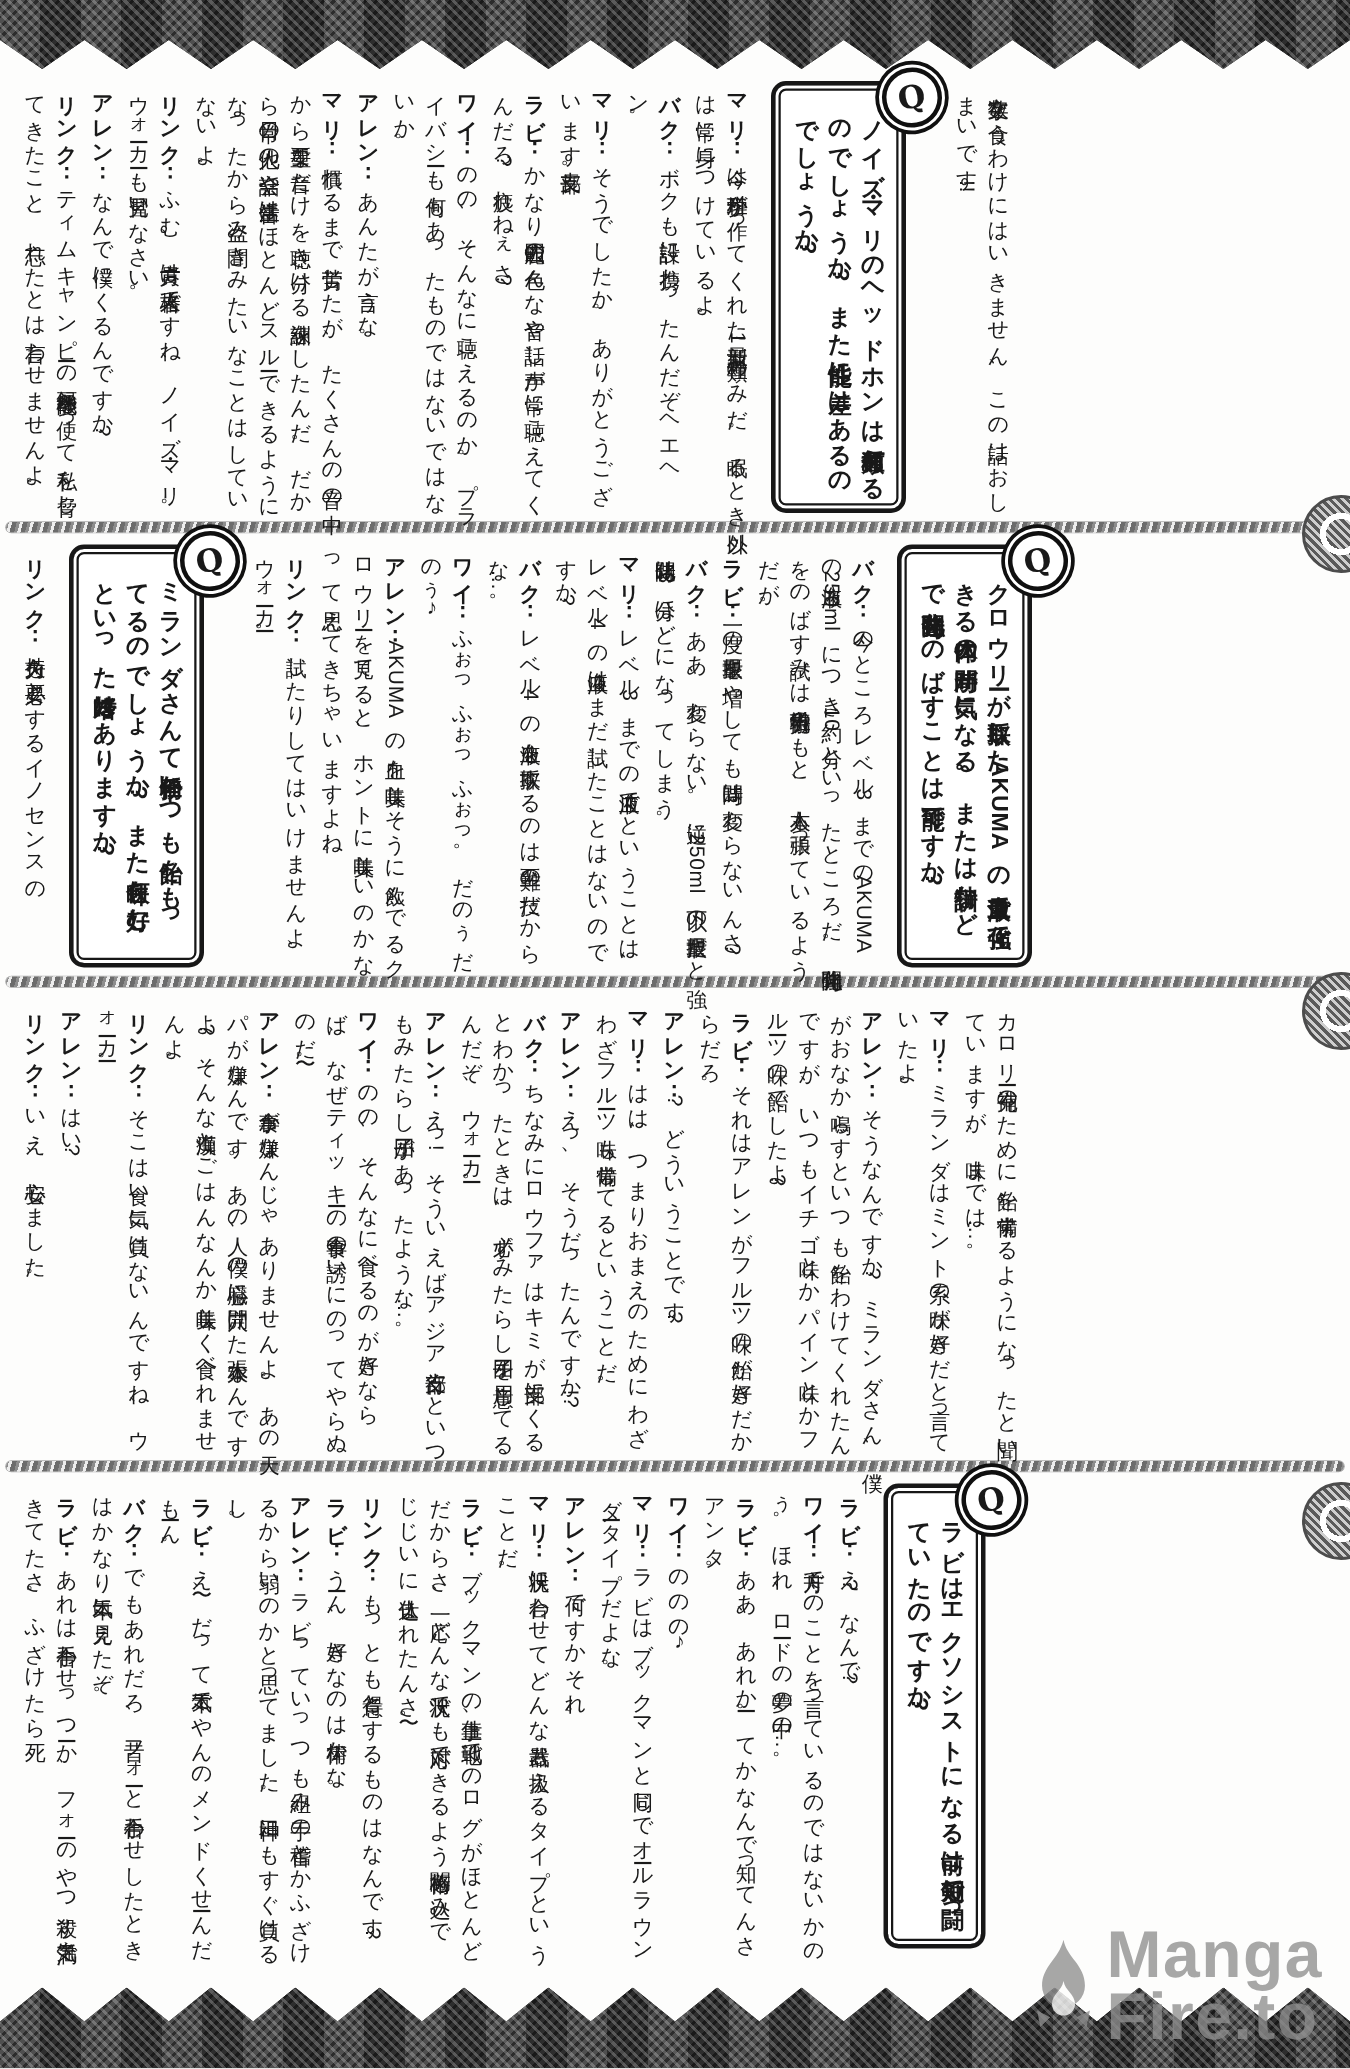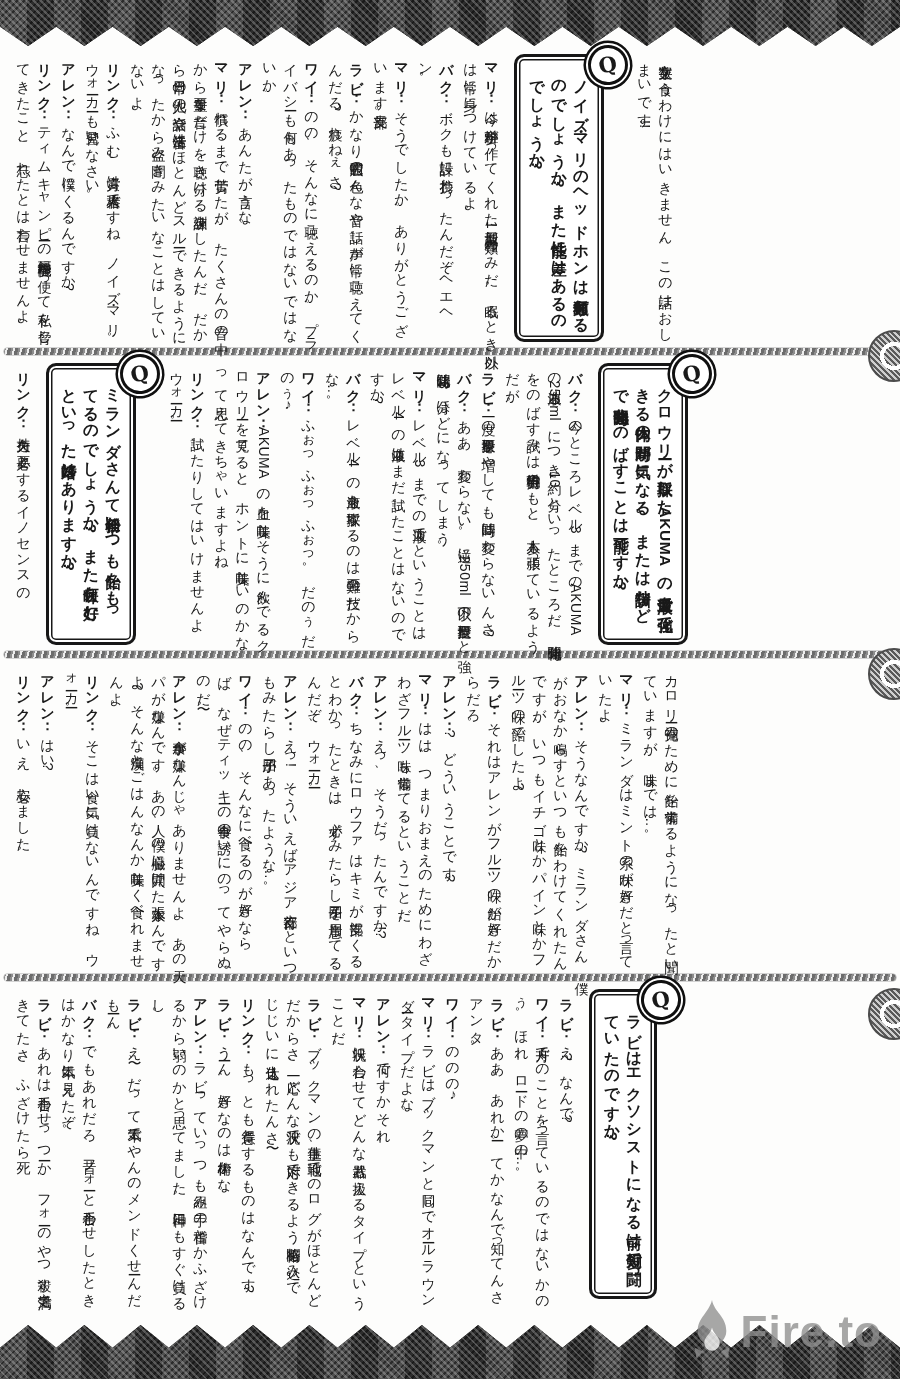--- a/index.html
+++ b/index.html
@@ -139,18 +139,19 @@
   <div class="medallion med-2"></div>
   <div class="medallion med-3"></div>
 
   <div class="watermark">
     <svg class="wm-flame" viewBox="0 0 48 60">
       <path fill="#8f8f8f" d="M24 1c2 11 13 15 13 28a13 13 0 0 1-26 0C11 17 21 13 24 1z"></path>
       <path fill="#fdfdfc" d="M24 26c1 6 7 8 7 14a7 7 0 0 1-14 0c0-6 6-8 7-14z"></path>
       <path fill="#8f8f8f" d="M8 44l8 4-6 6zM40 44l-8 4 6 6z"></path>
     </svg>
     <div>
+      <div class="wm-text">Manga</div>
       <div class="wm-text">Fire.to</div>
     </div>
   </div>
 
   <div class="banner banner-bottom" style="clip-path: polygon(0% 100%, 0% 42%, 3.125% 0%, 6.25% 42%, 9.375% 0%, 12.5% 42%, 15.625% 0%, 18.75% 42%, 21.875% 0%, 25% 42%, 28.125% 0%, 31.25% 42%, 34.375% 0%, 37.5% 42%, 40.625% 0%, 43.75% 42%, 46.875% 0%, 50% 42%, 53.125% 0%, 56.25% 42%, 59.375% 0%, 62.5% 42%, 65.625% 0%, 68.75% 42%, 71.875% 0%, 75% 42%, 78.125% 0%, 81.25% 42%, 84.375% 0%, 87.5% 42%, 90.625% 0%, 93.75% 42%, 96.875% 0%, 100% 42%, 100% 100%);"></div>
 </div>
 
 </body></html>

